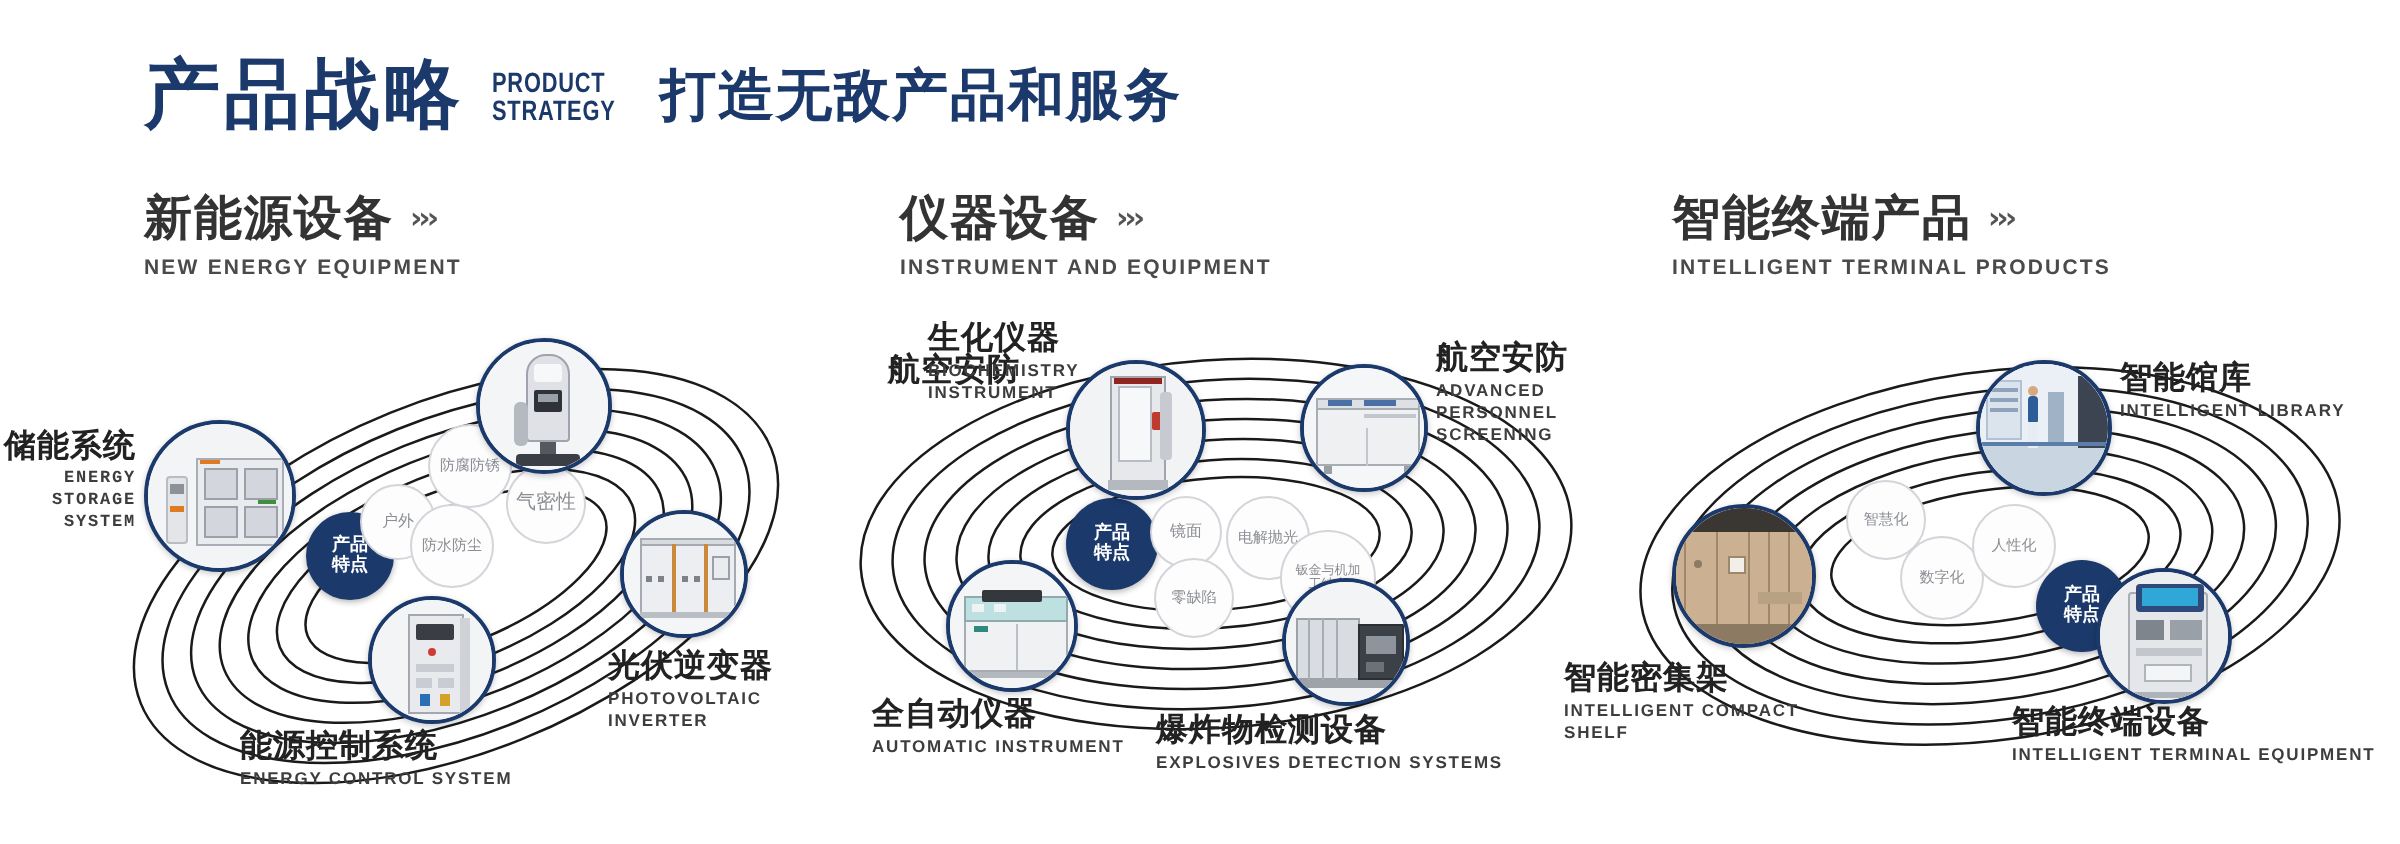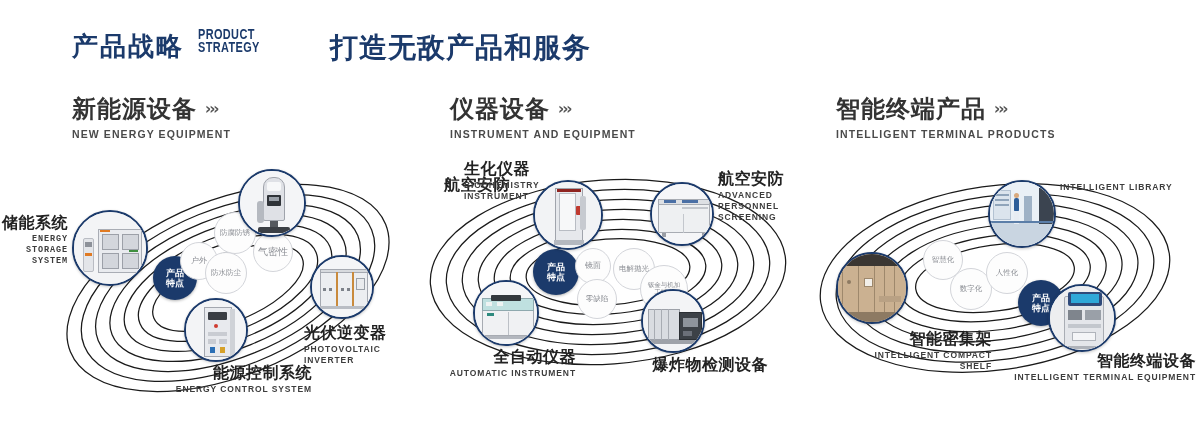--- a/index.html
+++ b/index.html
@@ -9,21 +9,21 @@
     font-family:"Liberation Sans","DejaVu Sans",sans-serif;
     overflow:hidden;
     position:relative;
     color:#2b2b2b;
   }
   #stage{position:absolute;inset:0;width:1200px;height:422px;}
 
   
   .hdr{position:absolute;left:72px;top:28px;display:flex;align-items:flex-end;gap:14px;}
   .hdr-cn{
-    font-size:26px;font-weight:bold;color:#1b3a6b;letter-spacing:2px;
+    font-size:38px;font-weight:bold;color:#1b3a6b;letter-spacing:2px;
     line-height:1;font-family:"DejaVu Sans",sans-serif;
   }
   .hdr-en{
     color:#1b3a6b;font-weight:bold;line-height:0.95;
     font-size:14px;letter-spacing:0.5px;
     transform:scaleX(0.78);transform-origin:left bottom;
     padding-bottom:4px;
   }
   .hdr-en div{white-space:nowrap;}
   .hdr-sub{
@@ -70,21 +70,21 @@
     background:#1b3a6b;border:none;color:#fff;font-weight:bold;
     box-shadow:0 1px 3px rgba(0,0,0,.3);
   }
 
   
   .nlabel{position:absolute;white-space:nowrap;}
   .nlabel .cn{font-size:16px;font-weight:bold;color:#222;letter-spacing:.5px;
     font-family:"DejaVu Sans",sans-serif;line-height:1.15;}
   .nlabel .en{font-size:8.5px;color:#3d3d3d;letter-spacing:.9px;font-weight:600;margin-top:2px;line-height:1.3;}
   .nlabel.r{text-align:right;}
-  .nlabel.c{text-align:right;}
+  .nlabel.c{text-align:left;}
   .nlabel.l{text-align:left;}
   .pan{position:absolute;box-sizing:border-box;}
 </style>
 </head>
 <body>
 
 <div id="stage">
 
   <div class="hdr">
     <div class="hdr-cn">产品战略</div>
@@ -317,20 +317,21 @@
         <div class="pan" style="left:18px;top:18px;width:1px;height:31px;background:#a8acb3;"></div>
         <div class="pan" style="left:25px;top:18px;width:1px;height:31px;background:#a8acb3;"></div>
         <div class="pan" style="left:36px;top:21px;width:23px;height:28px;background:#3c4147;border:1px solid #2b2f34;"></div>
         <div class="pan" style="left:40px;top:27px;width:15px;height:9px;background:#8e949c;"></div>
         <div class="pan" style="left:40px;top:40px;width:9px;height:5px;background:#6b7079;"></div>
         <div class="pan" style="left:5px;top:49px;width:54px;height:4px;background:#9ea2a9;"></div>
       </div>
     </div>
     <div class="nlabel c" style="left:178px;top:356px;width:190px;">
       <div class="cn">爆炸物检测设备</div>
+      <div class="en" style="white-space:pre-line;">EXPLOSIVES DETECTION SYSTEMS</div>
     </div>
   </div>
 
   <div class="cluster" style="left:790px;top:0;width:410px;height:422px;">
 
     <svg class="orbits" width="410" height="422" viewBox="0 0 410 422">
       <g fill="none" stroke="#1a1a1a" stroke-width="1.25" transform="translate(205,278) rotate(-8)">
         <ellipse rx="176" ry="92"></ellipse>
         <ellipse rx="160" ry="82"></ellipse>
         <ellipse rx="144" ry="72"></ellipse>
@@ -367,20 +368,21 @@
         <div class="pan" style="left:5px;top:22px;width:14px;height:2px;background:#8fa4ba;"></div>
         <div class="pan" style="left:49px;top:6px;width:16px;height:36px;background:#3b4450;"></div>
         <div class="pan" style="left:34px;top:14px;width:8px;height:26px;background:#9fb2c6;"></div>
         <div class="pan" style="left:24px;top:16px;width:5px;height:14px;background:#2c5d99;border-radius:2px;"></div>
         <div class="pan" style="left:24px;top:29px;width:5px;height:13px;background:#e8edf3;"></div>
         <div class="pan" style="left:24px;top:11px;width:5px;height:5px;border-radius:50%;background:#d8a97e;"></div>
         <div class="pan" style="left:0;top:39px;width:68px;height:2px;background:#5b7ea8;"></div>
       </div>
     </div>
     <div class="nlabel l" style="left:270px;top:180px;">
+      <div class="cn">智能馆库</div>
       <div class="en" style="white-space:pre-line;">INTELLIGENT LIBRARY</div>
     </div>
 
     <div class="node" style="left:46px;top:252px;width:72px;height:72px;">
       <div class="ph" style="background:#bfa88c;">
         <div class="pan" style="left:0;top:0;width:72px;height:12px;background:#3a3632;"></div>
         <div class="pan" style="left:0;top:12px;width:72px;height:46px;background:#cbb191;"></div>
         <div class="pan" style="left:0;top:58px;width:72px;height:14px;background:#8d7a63;"></div>
         <div class="pan" style="left:4px;top:12px;width:1px;height:46px;background:#9e886c;"></div>
         <div class="pan" style="left:20px;top:12px;width:1px;height:46px;background:#9e886c;"></div>

